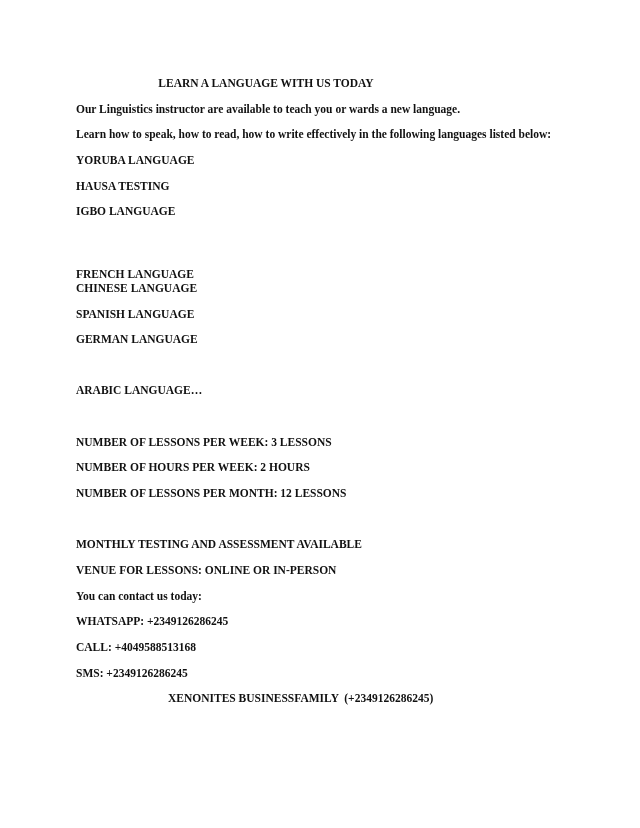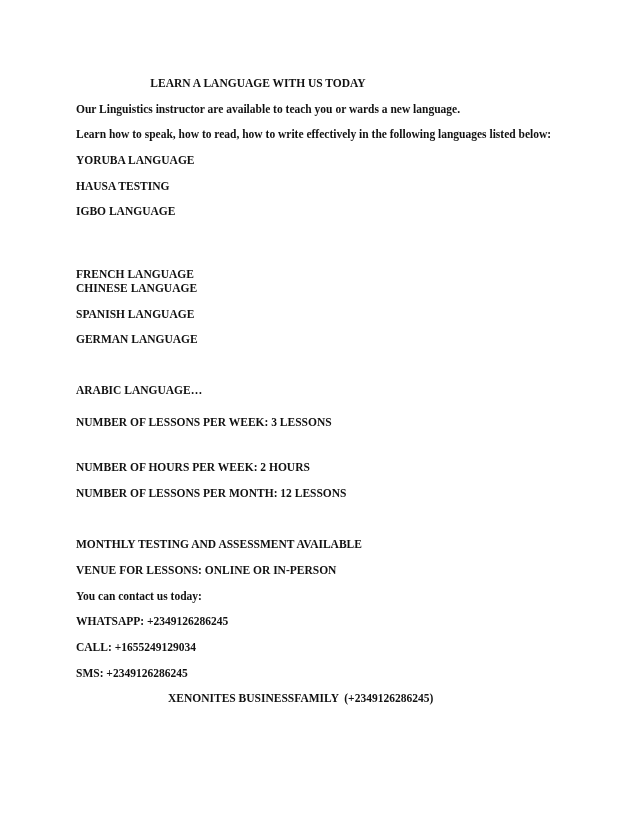--- a/index.html
+++ b/index.html
@@ -1,45 +1,45 @@
 <!DOCTYPE html>
 <html><head>
 <meta charset="utf-8">
 <style>
   html, body { margin:0; padding:0; background:#ffffff; }
   body { width:640px; height:828px; position:relative; overflow:hidden;
     font-family:"Liberation Serif", serif; font-weight:bold; color:#111; font-size:11.5px; }
   .line { position:absolute; left:76px; white-space:nowrap; }
-  .center { left:0; width:516px; text-align:center; }
+  .center { left:8px; width:516px; text-align:center; }
 </style>
 </head>
 <body>
 
 <div>
   <div class="line center" style="top:77px">LEARN A LANGUAGE WITH US TODAY</div>
   <div class="line" style="top:103px">Our Linguistics instructor are available to teach you or wards a new language.</div>
   <div class="line" style="top:128px">Learn how to speak, how to read, how to write effectively in the following languages listed below:</div>
 
   <div class="line" style="top:154px">YORUBA LANGUAGE</div>
   <div class="line" style="top:180px">HAUSA TESTING</div>
   <div class="line" style="top:205px">IGBO LANGUAGE</div>
 
   <div class="line" style="top:268px">FRENCH LANGUAGE</div>
   <div class="line" style="top:282px">CHINESE LANGUAGE</div>
   <div class="line" style="top:308px">SPANISH LANGUAGE</div>
   <div class="line" style="top:333px">GERMAN LANGUAGE</div>
 
   <div class="line" style="top:384px">ARABIC LANGUAGE…</div>
 
-  <div class="line" style="top:416px">NUMBER OF LESSONS PER WEEK: 3 LESSONS</div>
+  <div class="line" style="top:436px">NUMBER OF LESSONS PER WEEK: 3 LESSONS</div>
   <div class="line" style="top:461px">NUMBER OF HOURS PER WEEK: 2 HOURS</div>
   <div class="line" style="top:487px">NUMBER OF LESSONS PER MONTH: 12 LESSONS</div>
 
   <div class="line" style="top:538px">MONTHLY TESTING AND ASSESSMENT AVAILABLE</div>
   <div class="line" style="top:564px">VENUE FOR LESSONS: ONLINE OR IN-PERSON</div>
   <div class="line" style="top:590px">You can contact us today:</div>
 
   <div class="line" style="top:615px">WHATSAPP: +2349126286245</div>
-  <div class="line" style="top:641px">CALL: +1655249129034</div>
+  <div class="line" style="top:641px">CALL: +4049588513168</div>
   <div class="line" style="top:667px">SMS: +2349126286245</div>
 
   <div class="line" style="top:692px; left:168px; white-space:pre">XENONITES BUSINESSFAMILY  (+2349126286245)</div>
 </div>
 
 </body></html>

